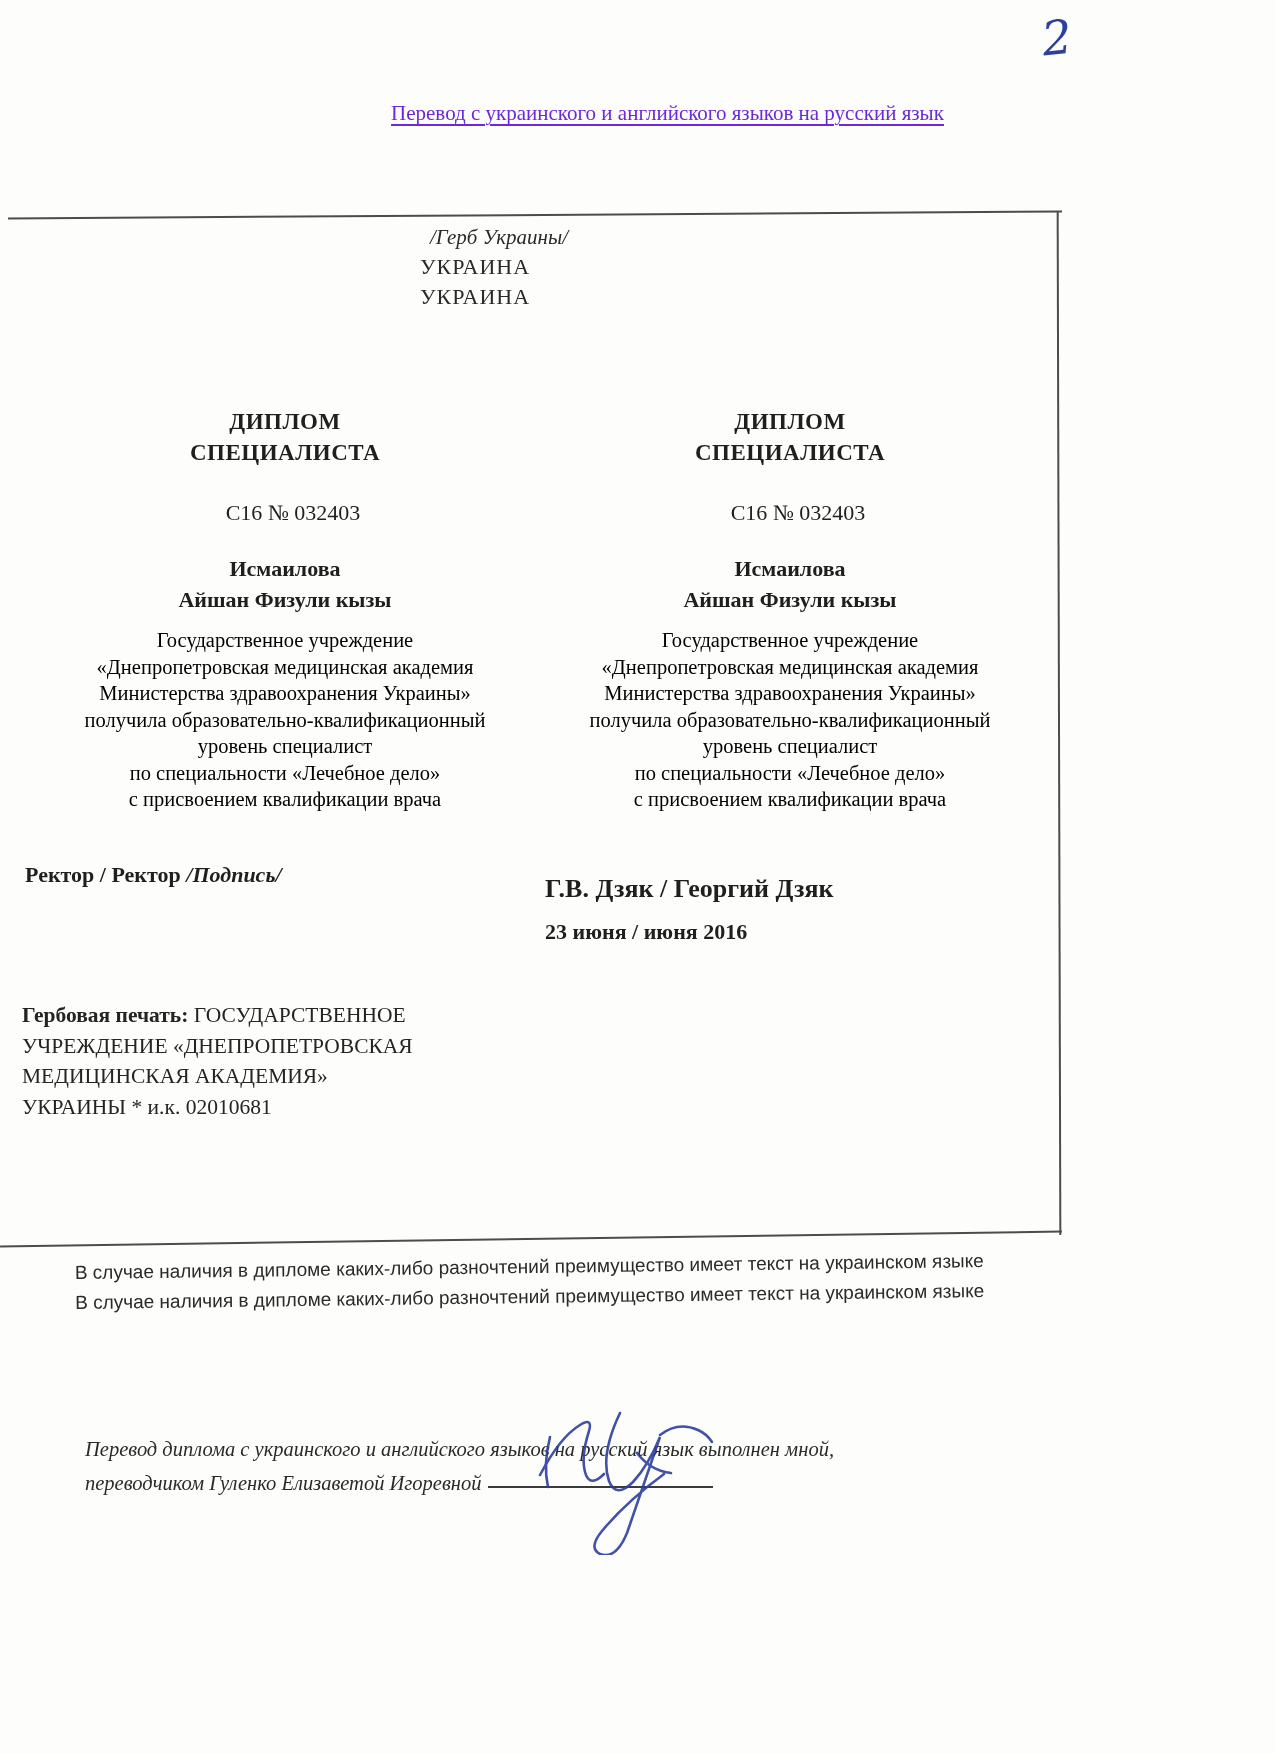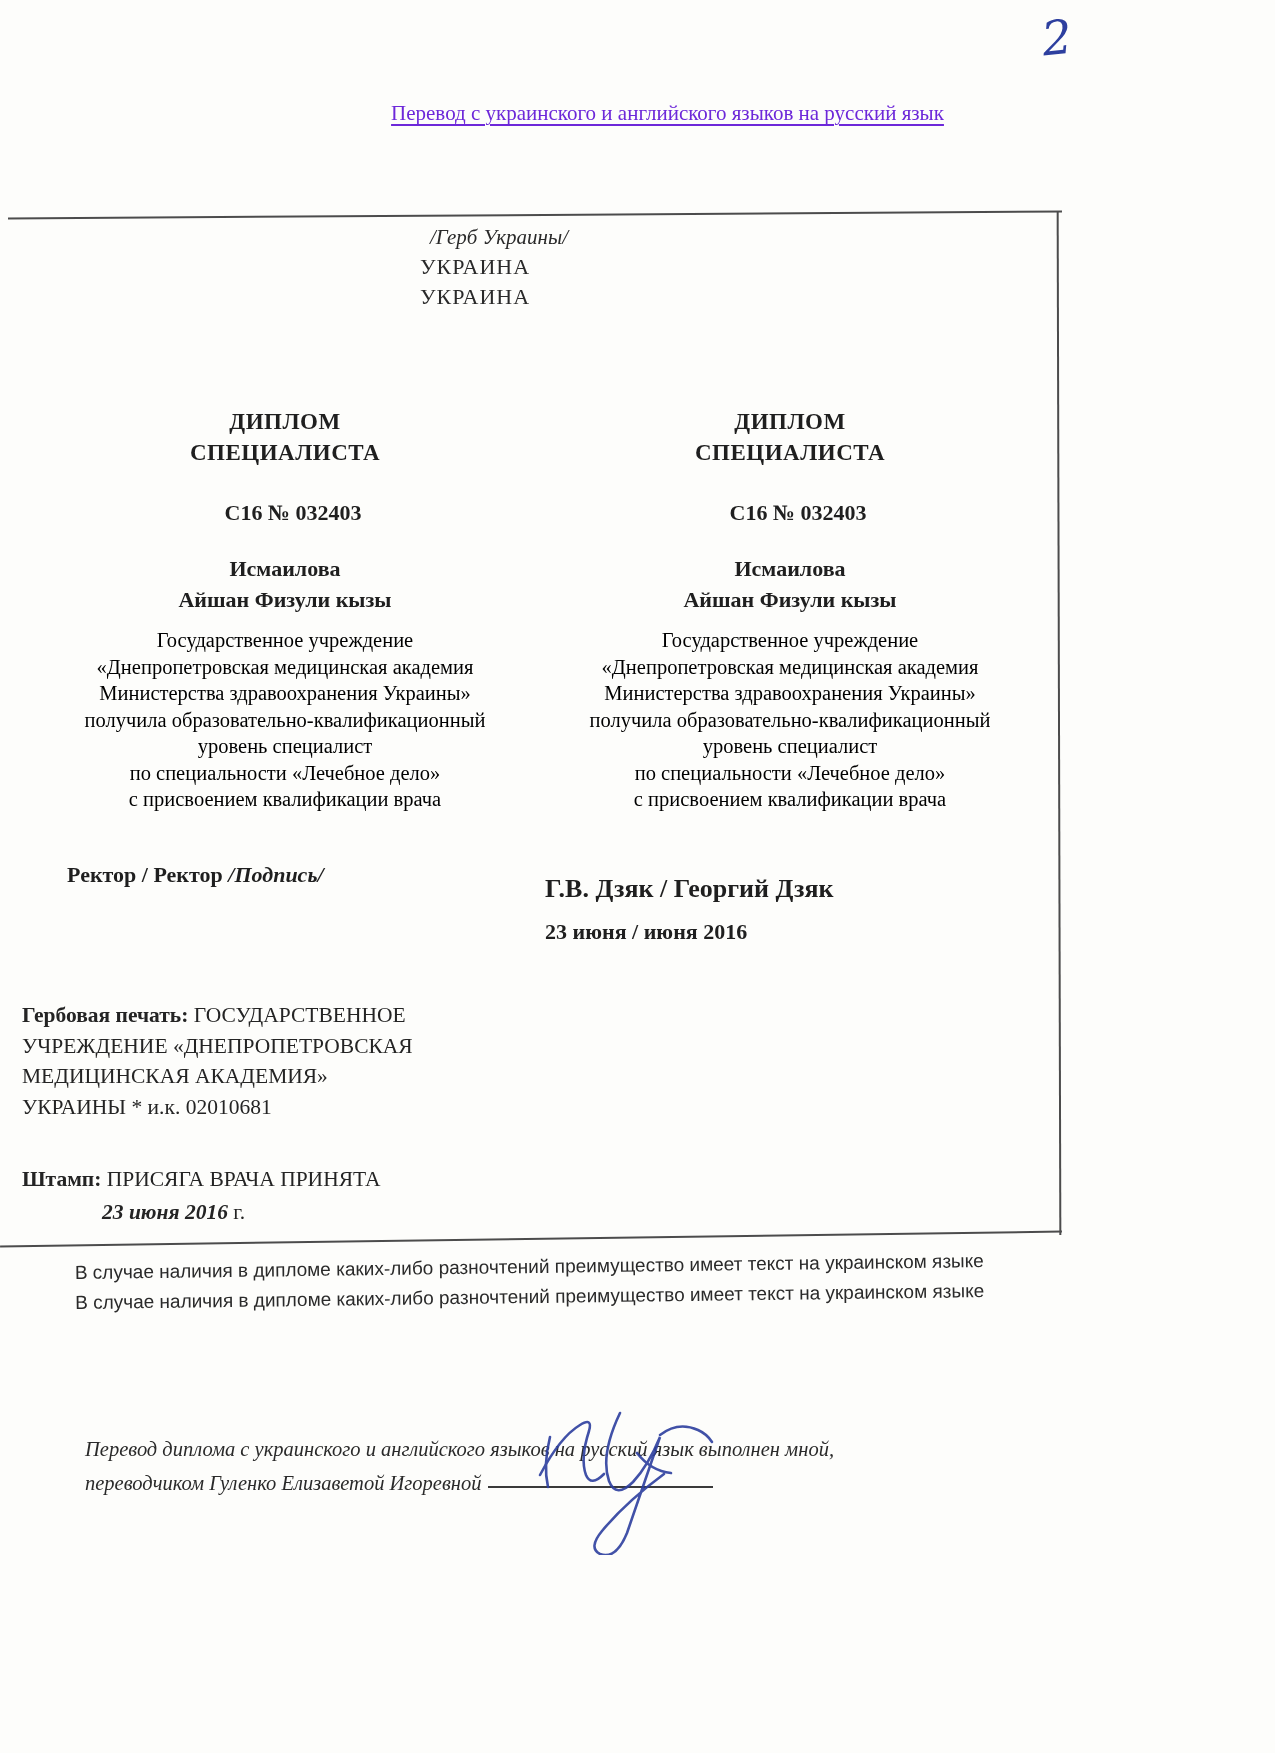--- a/index.html
+++ b/index.html
@@ -45,26 +45,26 @@
     position:absolute;left:0;top:222px;width:950px;
     text-align:center;line-height:30px;font-size:22px;color:#2a2a2a;
   }
   .country-block .arms{font-style:italic;font-size:21px;padding-left:48px;}
   .country-block .country{letter-spacing:1px;}
   
   .col{position:absolute;top:400px;width:500px;text-align:center;color:#1f1f1f;}
   .col-left{left:35px;}
   .col-right{left:540px;}
   .doc-title{position:absolute;top:6px;left:0;right:0;font-weight:bold;font-size:23px;line-height:31px;letter-spacing:0.5px;}
-  .serial{position:absolute;top:100px;left:16px;right:0;font-weight:bold;font-size:22px;text-align:center;}
+  .serial{position:absolute;top:100px;left:16px;right:0;font-weight:normal;font-size:22px;text-align:center;}
   .holder{position:absolute;top:153px;left:0;right:0;font-weight:bold;font-size:22px;line-height:31px;}
   .body-par{position:absolute;top:227px;left:0;right:0;font-size:20.5px;line-height:26.5px;color:#000000;}
   
   .signoff-left{
-    position:absolute;left:25px;top:862px;font-size:22px;font-weight:bold;color:#1f1f1f;margin-left:42px;
+    position:absolute;left:25px;top:862px;font-size:22px;font-weight:bold;color:#1f1f1f;
   }
   .signoff-left .podpis{font-style:italic;}
   .signoff-name{position:absolute;left:545px;top:858px;font-size:26px;font-weight:bold;color:#1f1f1f;margin-top:16px;}
   .signoff-date{position:absolute;left:545px;top:919px;font-size:22px;font-weight:bold;color:#1f1f1f;}
   
   .seal-block{
     position:absolute;left:22px;top:1000px;width:470px;
     font-size:21.5px;line-height:30.5px;color:#242424;
   }
   
@@ -165,30 +165,20 @@
   <div class="seal-block">
     <div>
       <b>Гербовая печать:</b>
       <span>ГОСУДАРСТВЕННОЕ</span>
     </div>
     <div>УЧРЕЖДЕНИЕ «ДНЕПРОПЕТРОВСКАЯ</div>
     <div>МЕДИЦИНСКАЯ АКАДЕМИЯ»</div>
     <div>УКРАИНЫ * и.к. 02010681</div>
   </div>
 
-  <div class="stamp-block">
-    <div>
-      <b>Штамп:</b>
-      <span>ПРИСЯГА ВРАЧА ПРИНЯТА</span>
-    </div>
-    <div class="stamp-date-line">
-      <span class="sdate">23 июня 2016</span>
-      <span>г.</span>
-    </div>
-  </div>
 
   <div class="disclaimer">
     <div>В случае наличия в дипломе каких-либо разночтений преимущество имеет текст на украинском языке</div>
     <div>В случае наличия в дипломе каких-либо разночтений преимущество имеет текст на украинском языке</div>
   </div>
 
   <div class="translator">
     <div>Перевод диплома с украинского и английского языков на русский язык выполнен мной,</div>
     <div>
       <span>переводчиком Гуленко Елизаветой Игоревной</span><span class="sig-line"></span>

